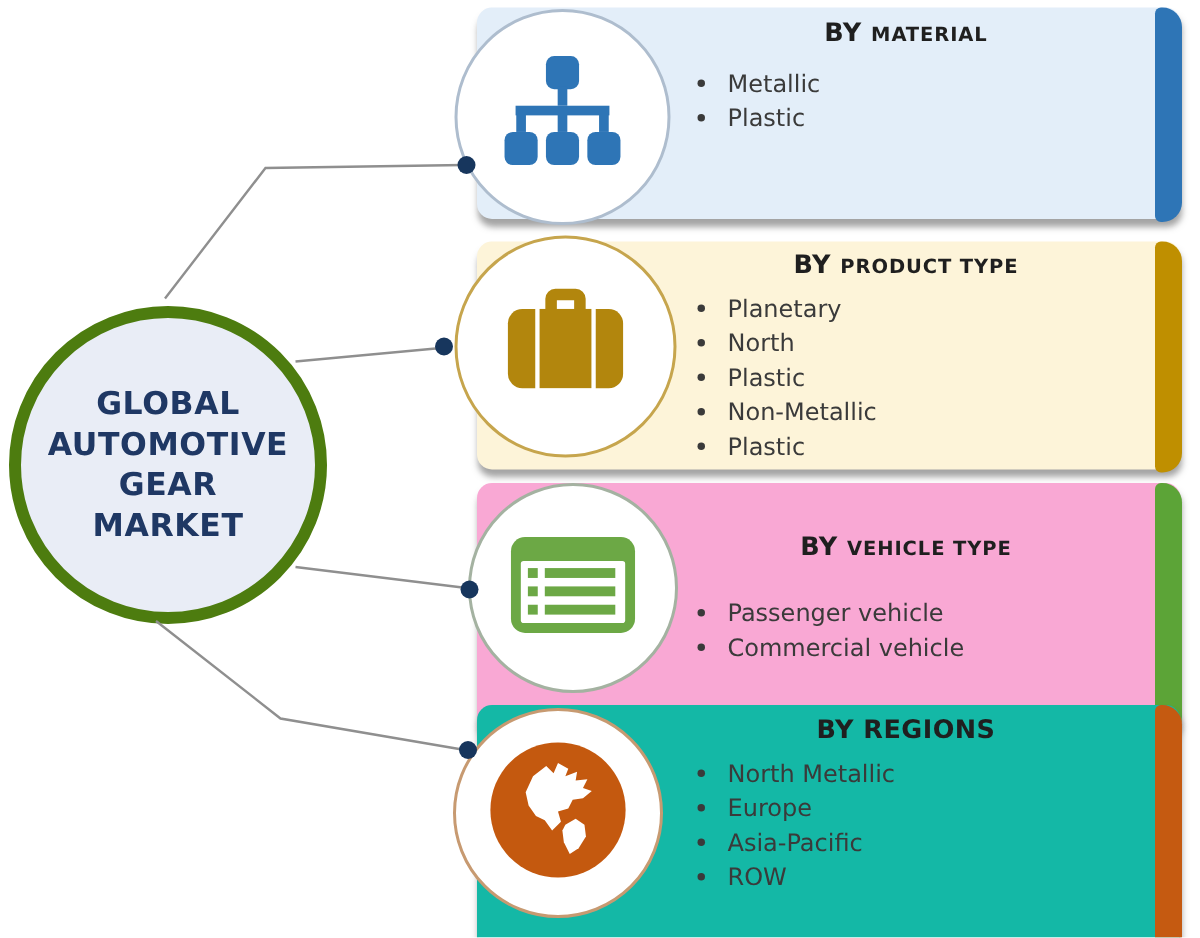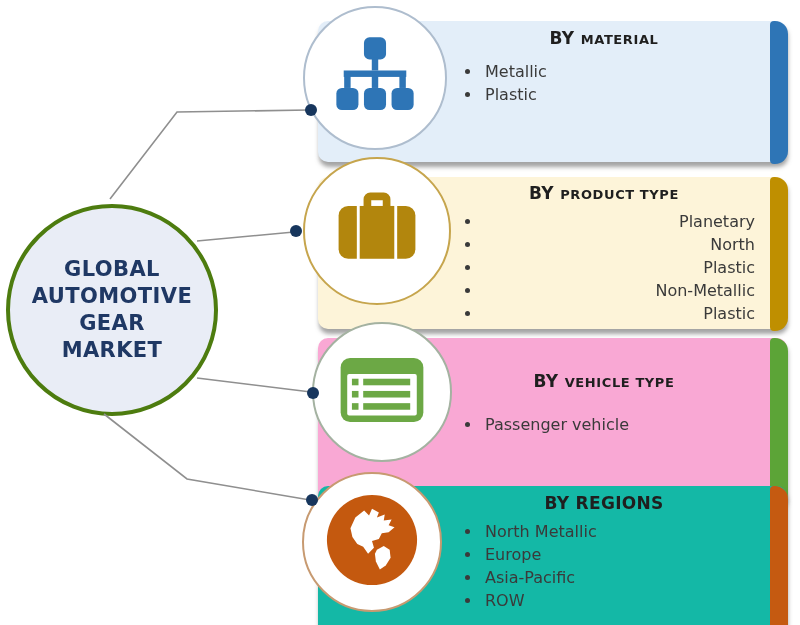--- a/index.html
+++ b/index.html
@@ -4,21 +4,20 @@
 <style>
   html,body{margin:0;padding:0;background:#ffffff;}
   #stage{
     position:relative;width:800px;height:625px;background:#ffffff;overflow:hidden;
     font-family:"DejaVu Sans","Liberation Sans",sans-serif;
   }
   
   .panel{
     position:absolute;left:318px;width:469px;border-radius:10px;
     box-shadow:1px 5px 4px rgba(90,90,90,.55);
-    margin-top:16px;
   }
   .panel .edge-bar{
     position:absolute;top:0;right:-1px;width:18px;height:calc(100% + 2px);
     border-radius:4px 13px 13px 4px;
   }
   .panel .content{
     position:absolute;left:135px;top:0;width:302px;height:100%;
   }
   .panel h2{
     margin:0;text-align:center;font-weight:bold;color:#1f1f1f;
@@ -37,21 +36,21 @@
   }
   
   .panel-material{top:5px;height:141px;background:#E3EEF9;}
   .panel-material .edge-bar{background:#2E75B6;}
   .panel-material .content{padding-top:7px;}
   .panel-material ul{margin-top:10px;}
 
   .panel-product{top:161px;height:152px;background:#FDF4D9;}
   .panel-product .edge-bar{background:#BF8F00;}
   .panel-product .content{padding-top:6px;}
-  .panel-product ul{margin-top:5px;text-align:right;}
+  .panel-product ul{margin-top:5px;}
 
   .panel-vehicle{top:322px;height:167px;background:#f9a8d4;}
   .panel-vehicle .edge-bar{background:#5CA437;}
   .panel-vehicle .content{padding-top:33px;}
   .panel-vehicle ul{margin-top:20px;}
 
   .panel-regions{top:470px;height:188px;background:#14b8a6;}
   .panel-regions .edge-bar{background:#C55A11;}
   .panel-regions .content{padding-top:7px;}
   .panel-regions ul{margin-top:7px;}
@@ -62,21 +61,21 @@
     display:flex;align-items:center;justify-content:center;box-sizing:border-box;
   }
   .ic-material{left:303px;top:6px;width:144px;height:144px;border:2px solid #AEBDCE;}
   .ic-product{left:303px;top:157px;width:148px;height:148px;border:2px solid #C6A54D;}
   .ic-vehicle{left:312px;top:322px;width:140px;height:140px;border:2px solid #A4B2A1;}
   .ic-regions{left:302px;top:472px;width:140px;height:140px;border:2px solid #C79A71;}
 
   
   .center-circle{
     position:absolute;left:6px;top:204px;width:212px;height:212px;box-sizing:border-box;
-    background:#E9EDF6;border:4px solid #4d7c0f;border-radius:50%;
+    background:#E9EDF6;border:8px solid #4d7c0f;border-radius:50%;
     display:flex;flex-direction:column;align-items:center;justify-content:center;
   }
   .center-circle .line{
     font-weight:bold;font-size:21px;line-height:27px;color:#1F3864;
     letter-spacing:.4px;text-align:center;
   }
   
   #connectors{position:absolute;left:0;top:0;z-index:5;pointer-events:none;}
   .panel,.icon-circle{z-index:2;}
   .center-circle{z-index:3;}
@@ -109,20 +108,21 @@
       </ul>
     </div>
     <div class="edge-bar"></div>
   </div>
 
   <div class="panel panel-vehicle">
     <div class="content">
       <h2><span>BY</span> <span class="t-rest">VEHICLE TYPE</span></h2>
       <ul>
         <li>Passenger vehicle</li>
+        <li>Commercial vehicle</li>
       </ul>
     </div>
     <div class="edge-bar"></div>
   </div>
 
   <div class="panel panel-regions">
     <div class="content">
       <h2><span>BY</span> <span class="t-rest full">REGIONS</span></h2>
       <ul>
         <li>North Metallic</li>

